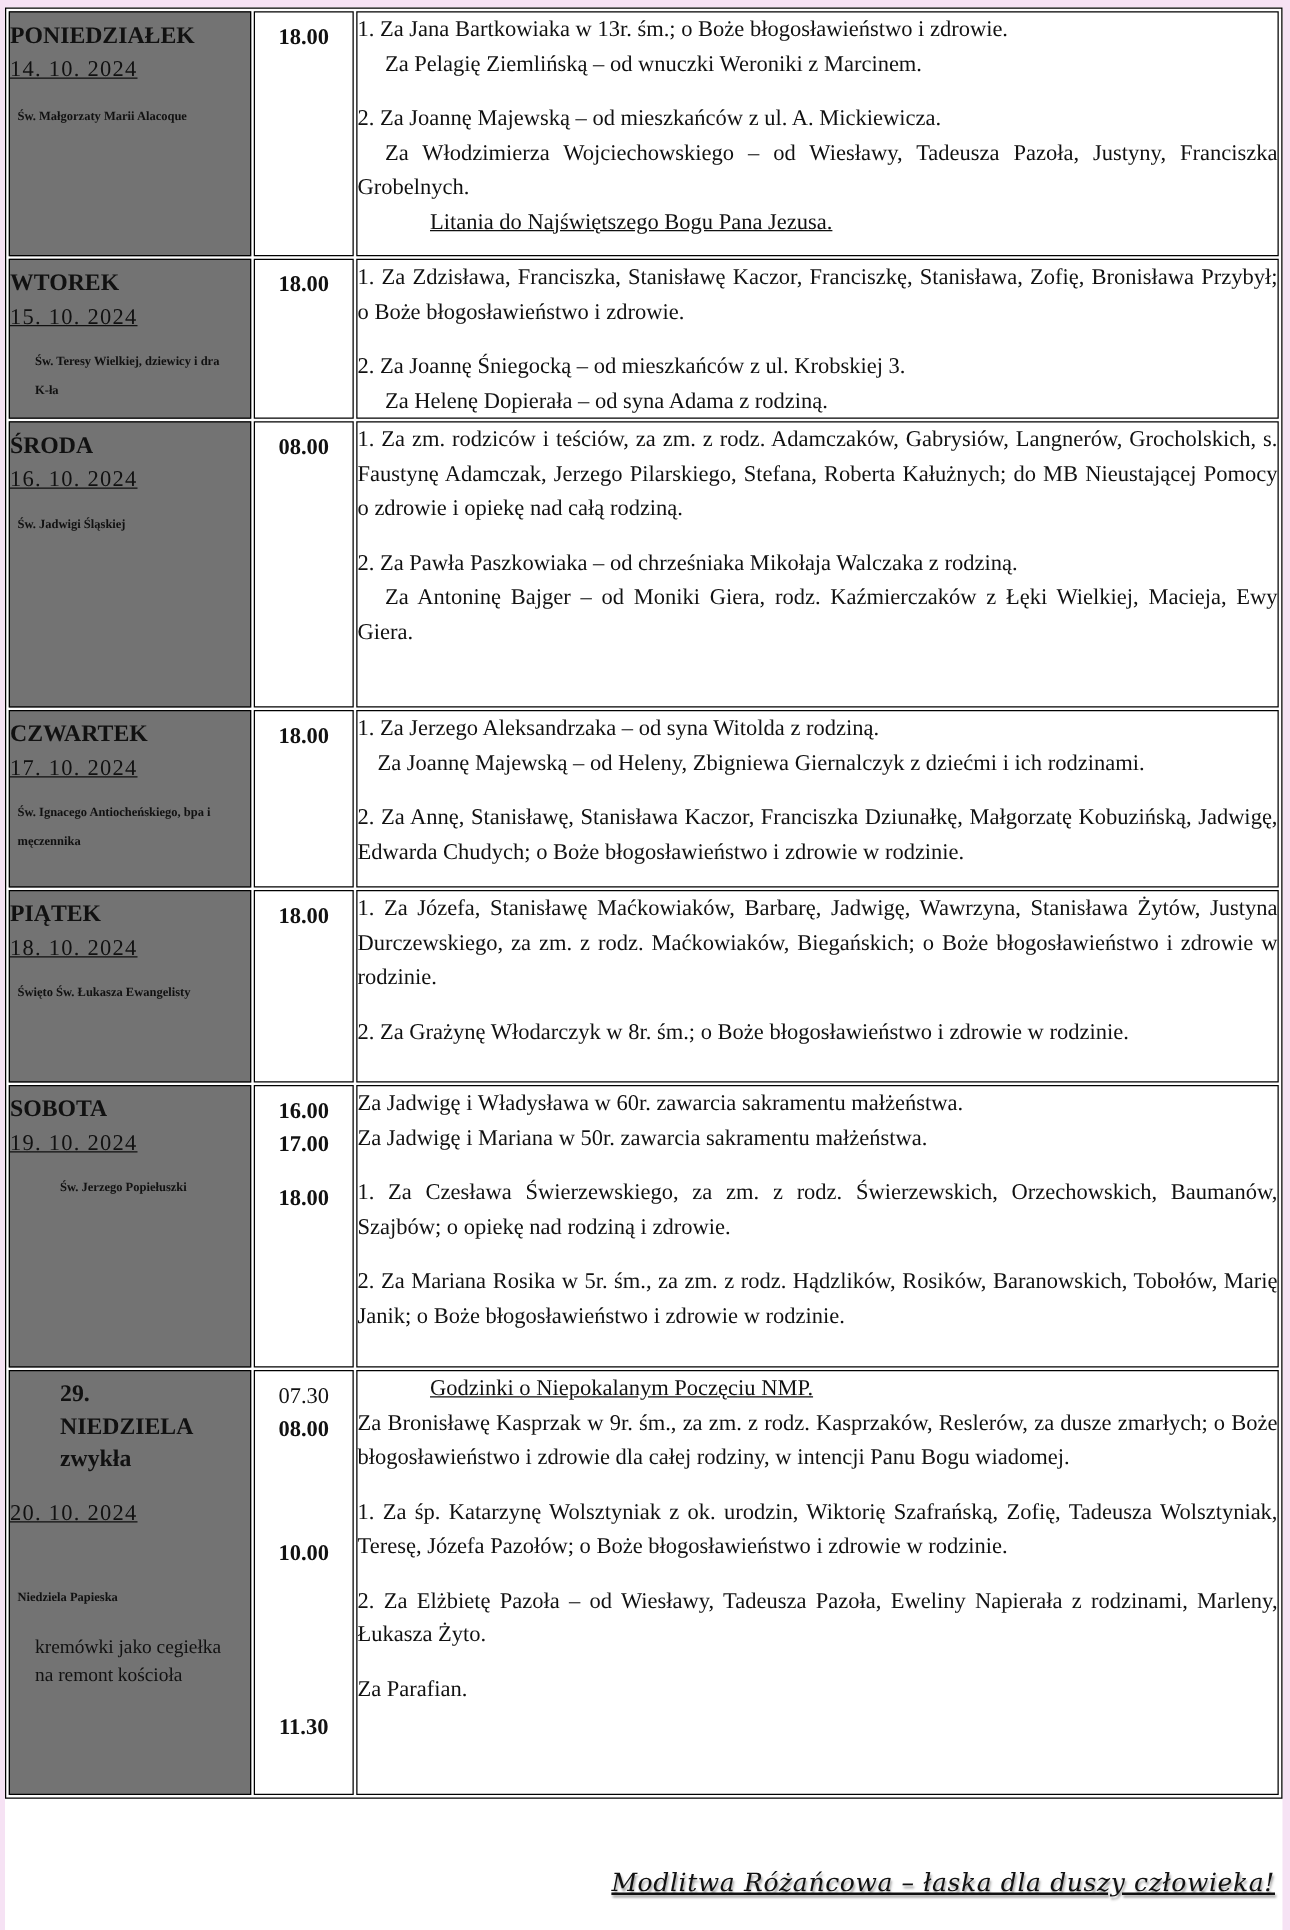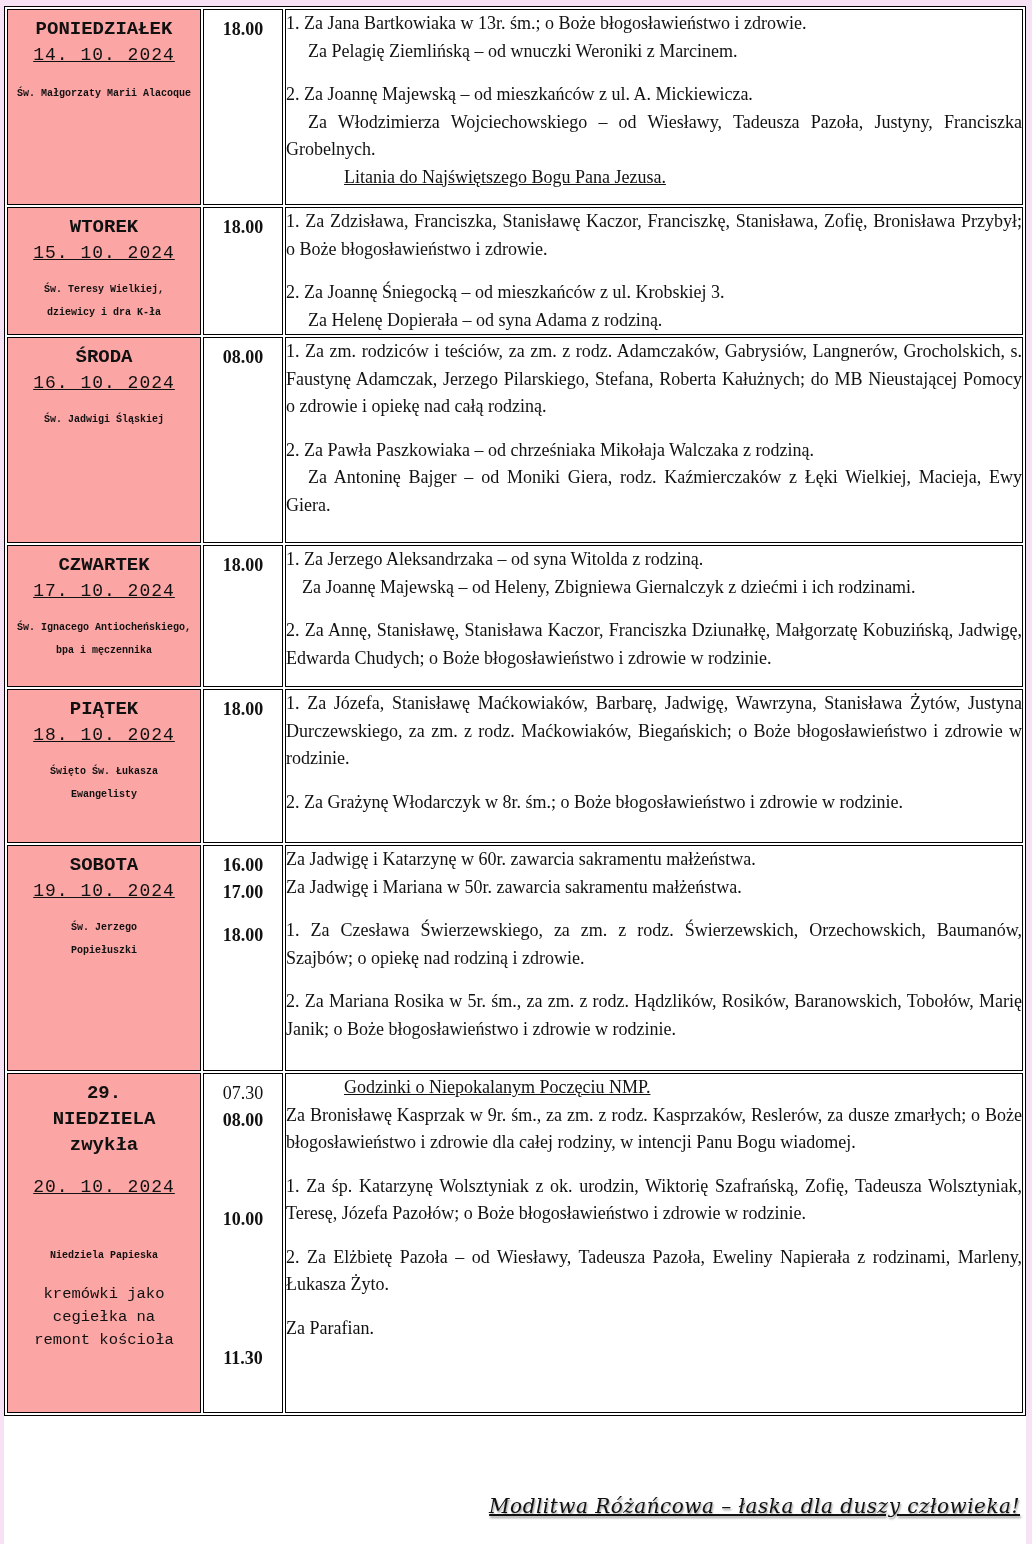--- a/index.html
+++ b/index.html
@@ -24,24 +24,22 @@
     table-layout:fixed;
   }
   table.sched td {
     border:1px solid #000;
     vertical-align:top;
     padding:0;
   }
   col.c1 { width:194px; }
   col.c2 { width:80px; }
   td.day {
-    background:#fca5a5;
-    text-align:center;
+    background:#737373;
     font-size:18px;
-    font-family:Liberation Mono, monospace;
   }
   .dayname { font-weight:bold; font-size:19px; margin-top:6px; line-height:26px; }
   .date { text-decoration:underline; font-size:18px; line-height:26px; letter-spacing:1px; }
   .feast { font-weight:bold; font-size:10px; line-height:23px; margin-top:12px; padding:0 6px; }
   .note { font-size:15.5px; line-height:23px; margin-top:16px; padding:0 6px; }
   td.time {
     text-align:center;
     font-weight:bold;
     font-size:18px;
   }
@@ -110,21 +108,21 @@
       <td class="time">
         <div class="t first">18.00</div>
       </td>
       <td class="intent">
         <div class="p"><span class="b">1. Za Zdzisława, Franciszka, Stanisławę Kaczor, Franciszkę, Stanisława, Zofię, Bronisława Przybył; o Boże błogosławieństwo i zdrowie.</span></div>
         <div class="p gap"><span class="b">2. Za Joannę Śniegocką</span><span> – od mieszkańców z ul. Krobskiej 3.</span></div>
         <div class="p ind"><span class="b">Za Helenę Dopierała</span><span> – od syna Adama z rodziną.</span></div>
       </td>
     </tr>
 
-    <tr style="height:206px">
+    <tr style="height:229px">
       <td class="day">
         <div class="dayname">ŚRODA</div>
         <div class="date">16. 10. 2024</div>
         <div class="feast">Św. Jadwigi Śląskiej</div>
       </td>
       <td class="time">
         <div class="t first">08.00</div>
       </td>
       <td class="intent">
         <div class="p"><span class="b">1. Za zm. rodziców i teściów, za zm. z rodz. Adamczaków, Gabrysiów, Langnerów, Grocholskich, s. Faustynę Adamczak, Jerzego Pilarskiego, Stefana, Roberta Kałużnych; do MB Nieustającej Pomocy o zdrowie i opiekę nad całą rodziną.</span></div>
@@ -169,21 +167,21 @@
         <div class="dayname">SOBOTA</div>
         <div class="date">19. 10. 2024</div>
         <div class="feast" style="padding:0 40px">Św. Jerzego Popiełuszki</div>
       </td>
       <td class="time">
         <div class="t first">16.00</div>
         <div class="t">17.00</div>
         <div class="t" style="margin-top:16px">18.00</div>
       </td>
       <td class="intent">
-        <div class="p"><span class="b">Za Jadwigę i Katarzynę w 60r. zawarcia sakramentu małżeństwa.</span></div>
+        <div class="p"><span class="b">Za Jadwigę i Władysława w 60r. zawarcia sakramentu małżeństwa.</span></div>
         <div class="p"><span class="b">Za Jadwigę i Mariana w 50r. zawarcia sakramentu małżeństwa.</span></div>
         <div class="p gap"><span class="b">1. Za Czesława Świerzewskiego, za zm. z rodz. Świerzewskich, Orzechowskich, Baumanów, Szajbów; o opiekę nad rodziną i zdrowie.</span></div>
         <div class="p gap"><span class="b">2. Za Mariana Rosika w 5r. śm., za zm. z rodz. Hądzlików, Rosików, Baranowskich, Tobołów, Marię Janik; o Boże błogosławieństwo i zdrowie w rodzinie.</span></div>
       </td>
     </tr>
 
     <tr style="height:340px">
       <td class="day">
         <div class="dayname" style="padding:0 40px">29. NIEDZIELA zwykła</div>
         <div class="date" style="margin-top:16px">20. 10. 2024</div>

